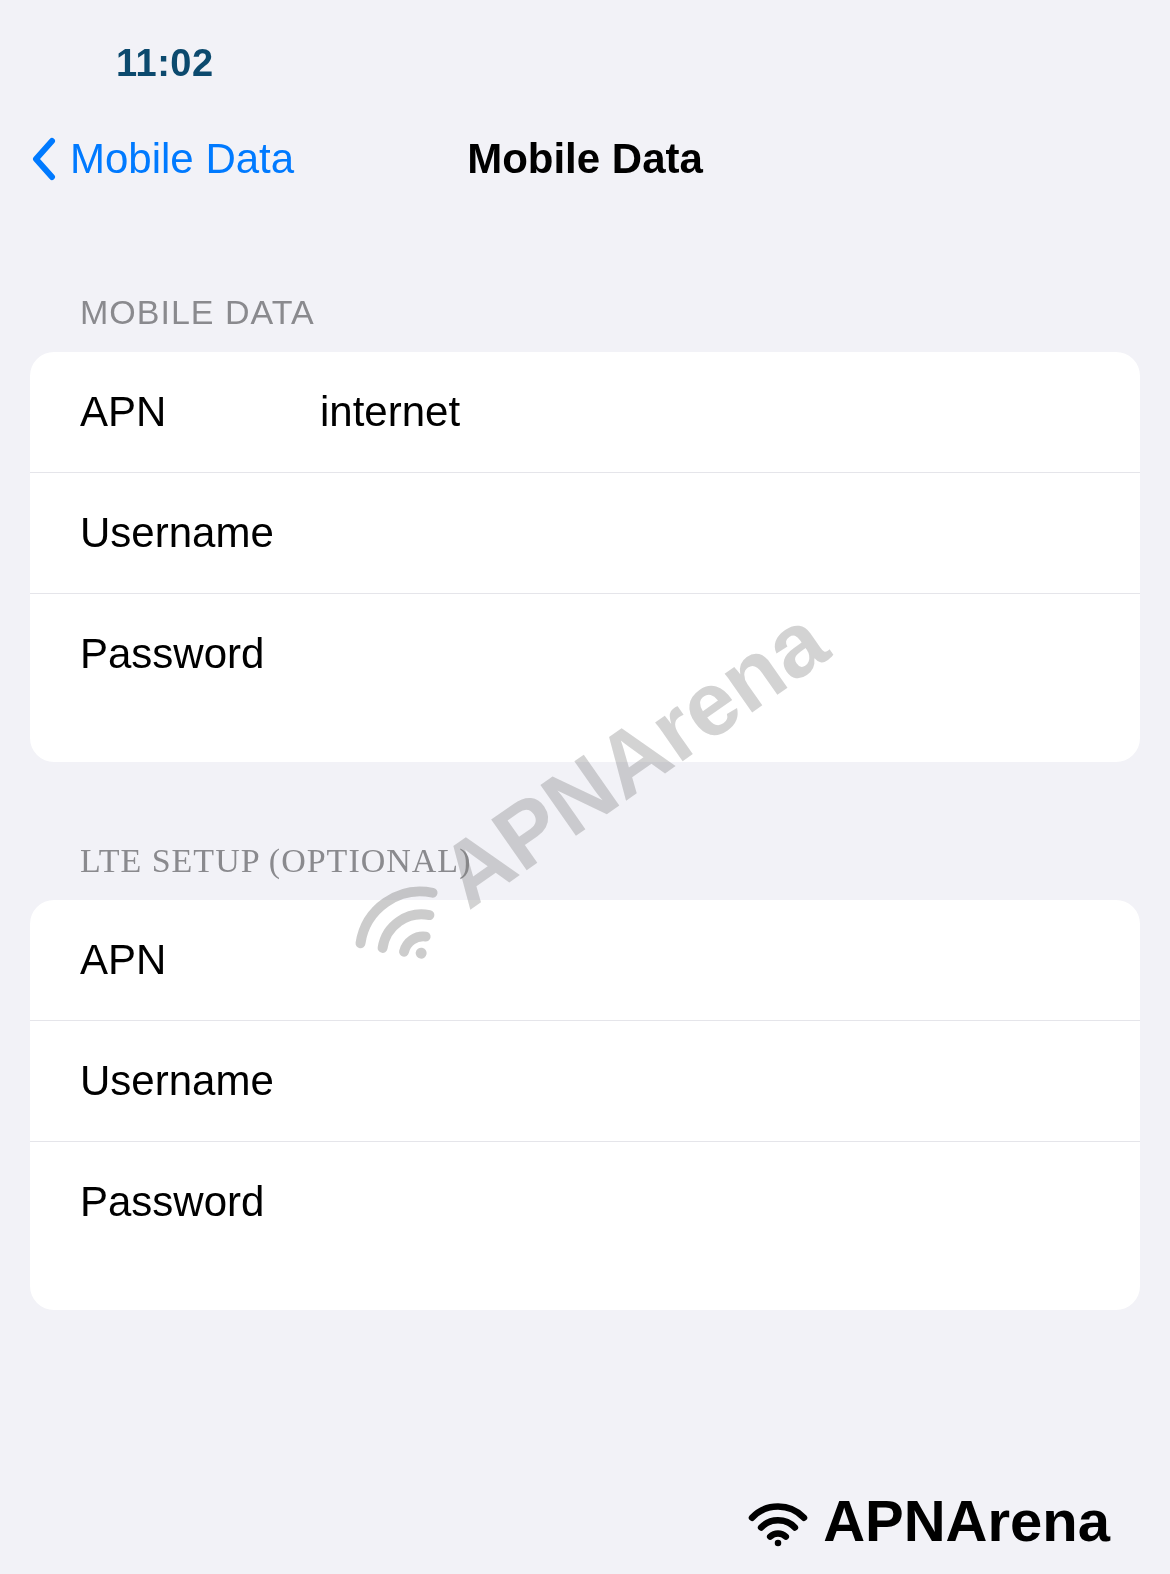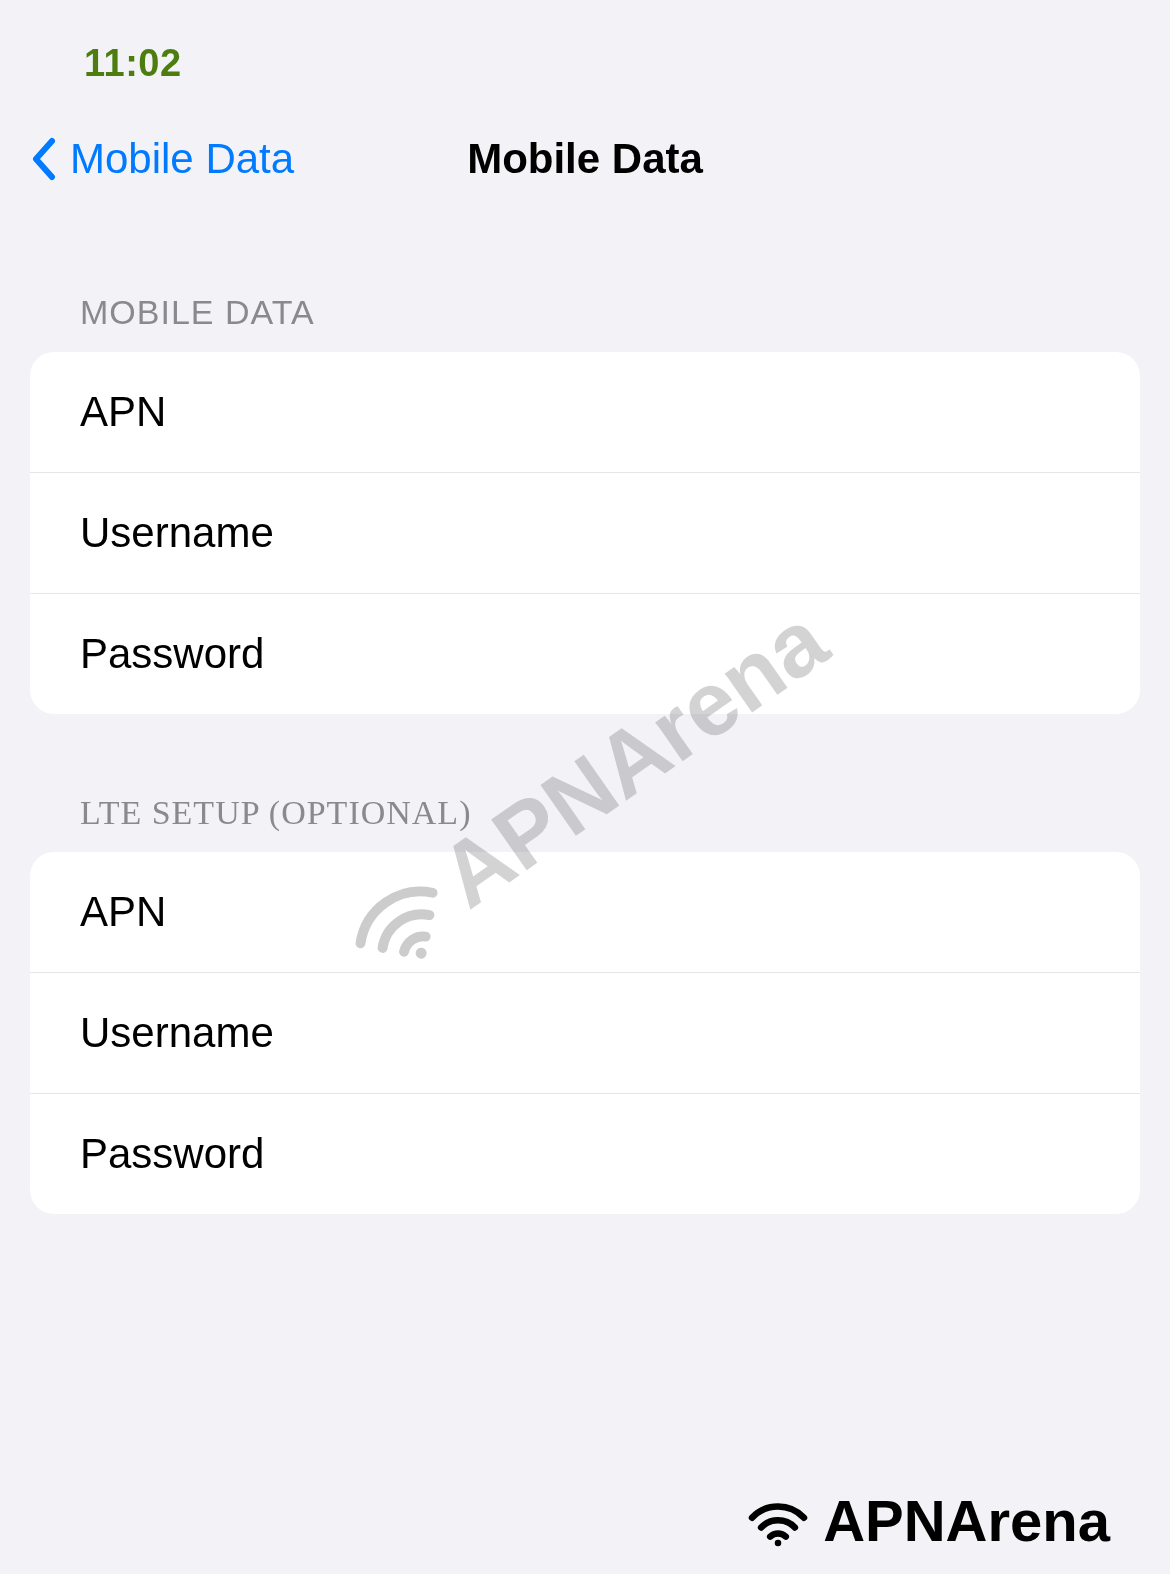--- a/index.html
+++ b/index.html
@@ -14,24 +14,24 @@
       width: 1170px;
       height: 1574px;
       position: relative;
       overflow: hidden;
     }
     
     .status-bar {
       display: flex;
       justify-content: space-between;
       align-items: flex-end;
-      padding: 42px 60px 20px 84px;
+      padding: 42px 60px 20px 116px;
       font-size: 38px;
       font-weight: 600;
-      color: #4d7c0f;
+      color: #0c4a6e;
     }
     .status-left {
       letter-spacing: 0.5px;
     }
     .status-right {
       display: flex;
       align-items: center;
       gap: 12px;
     }
     .signal-bars {
@@ -128,20 +128,21 @@
       overflow: hidden;
     }
     .row {
       display: flex;
       padding: 36px 50px;
       border-bottom: 1px solid #e5e5ea;
       min-height: 118px;
     }
     .row:last-child {
       border-bottom: none;
+      flex-direction: column;
     }
     .row-label {
       font-size: 42px;
       color: #000;
       width: 240px;
       flex-shrink: 0;
     }
     .row-input {
       font-size: 42px;
       color: #000;
@@ -205,20 +206,21 @@
     </svg>
     <span>Mobile Data</span>
   </div>
   <div class="nav-title">Mobile Data</div>
 </div>
 
 <div class="section-header">MOBILE DATA</div>
 <div class="card">
   <div class="row">
     <div class="row-label">APN</div>
+    <input class="row-input" type="text" value="internet" style="">
   </div>
   <div class="row">
     <div class="row-label">Username</div>
     <input class="row-input" type="text" value="" style="">
   </div>
   <div class="row">
     <div class="row-label">Password</div>
     <input class="row-input" type="text" value="" style="">
   </div>
 </div>

